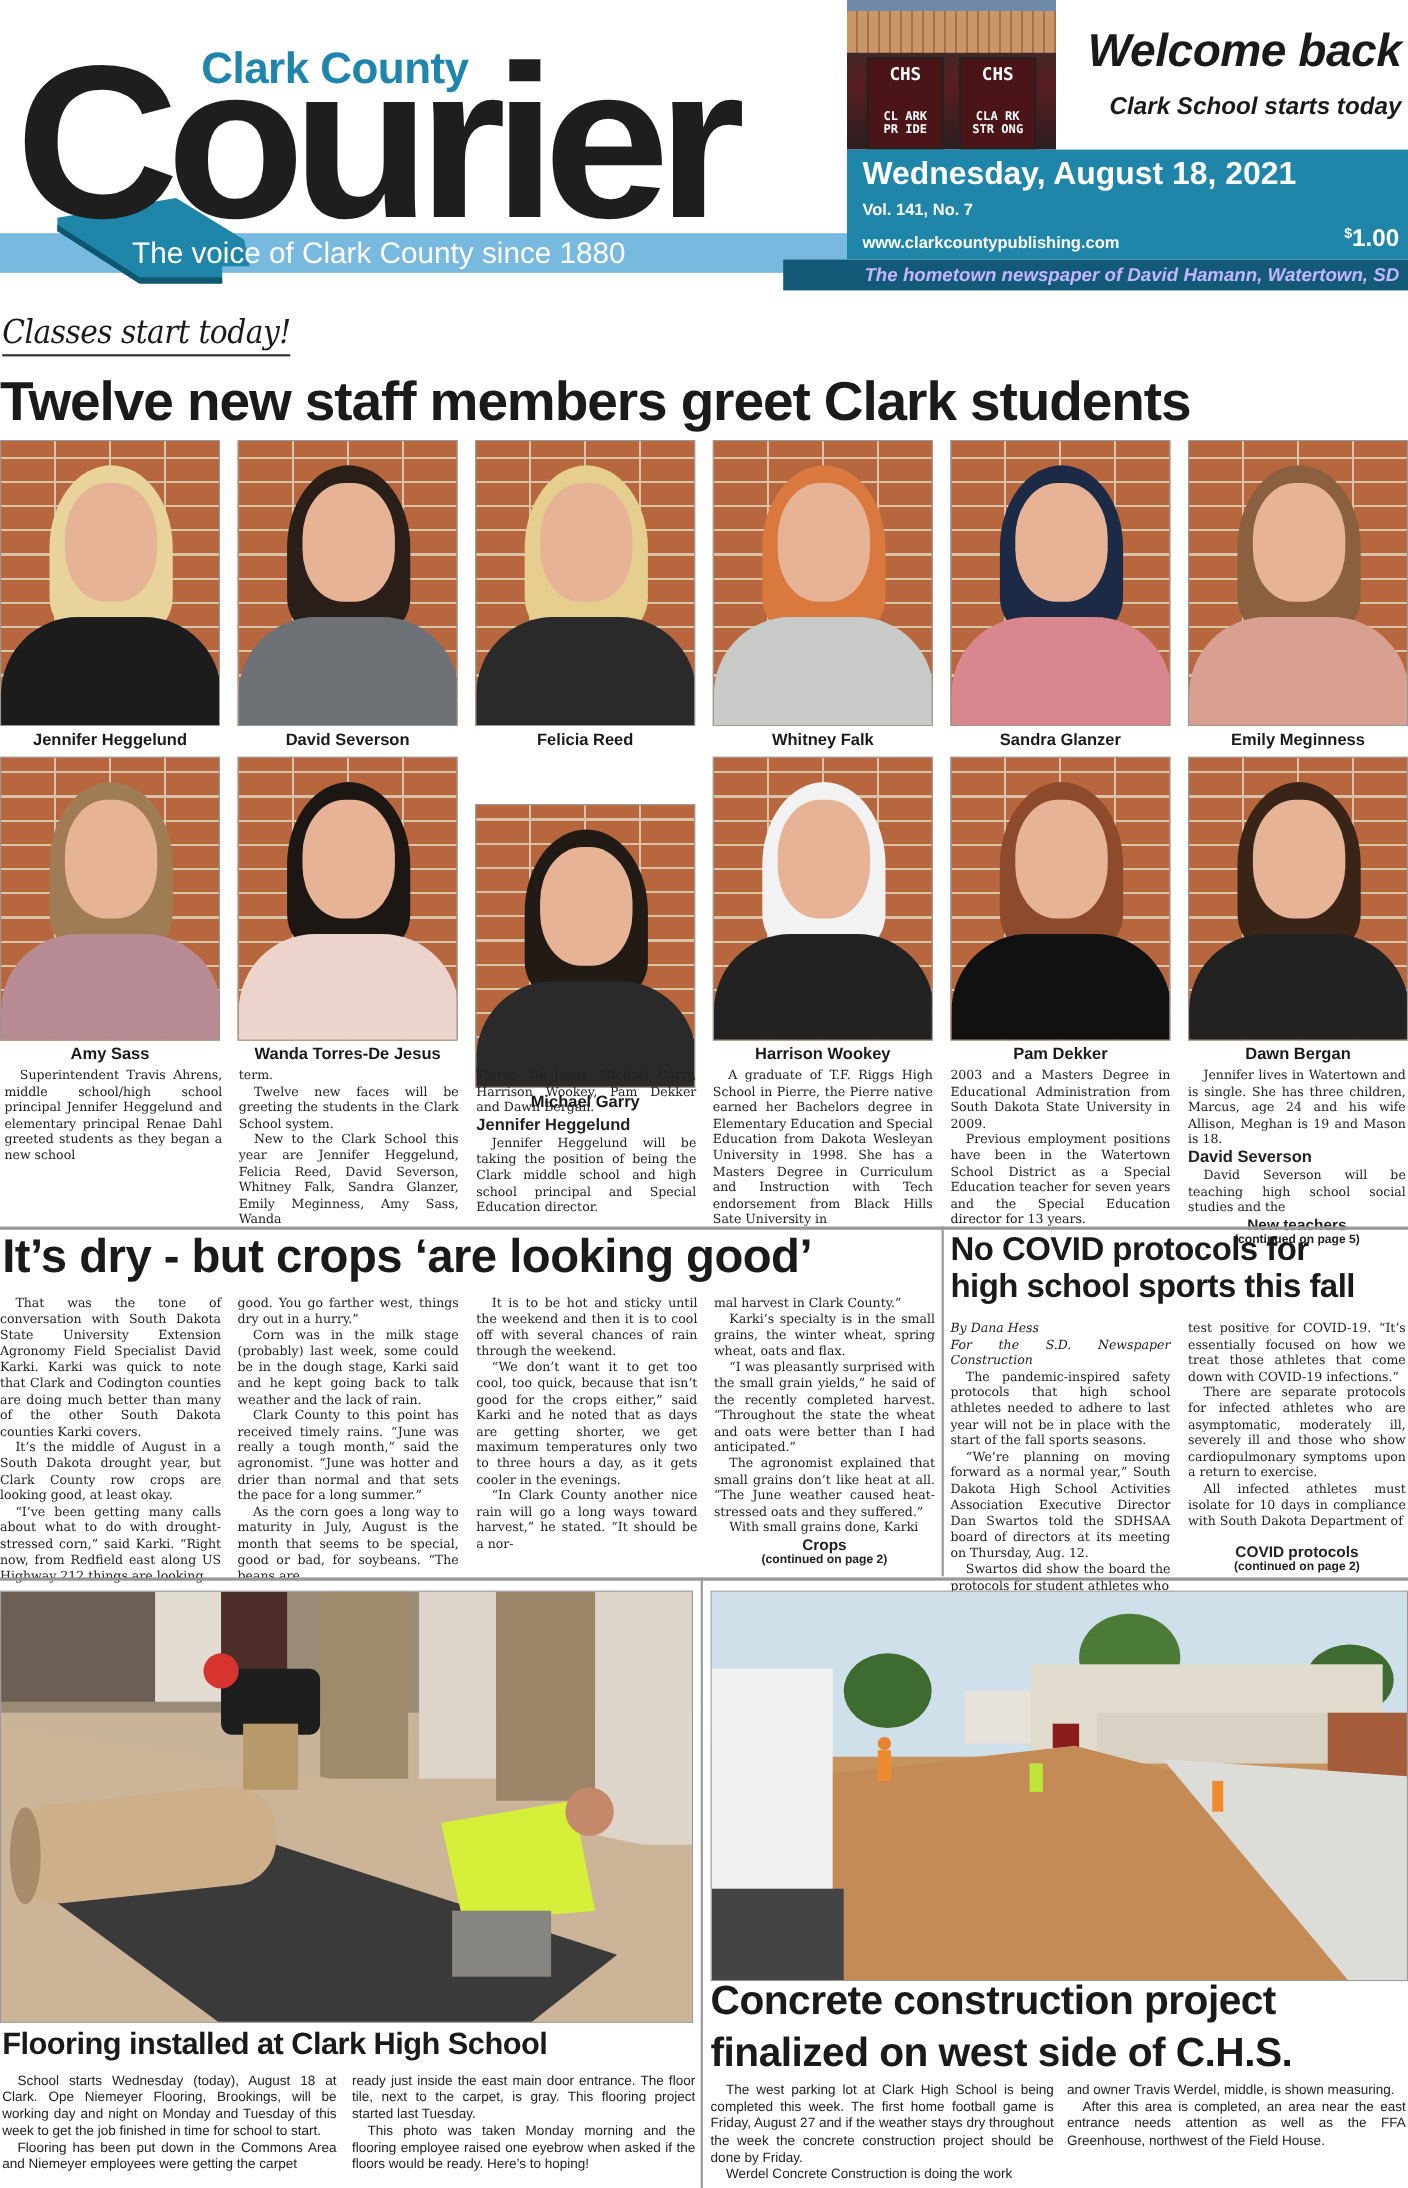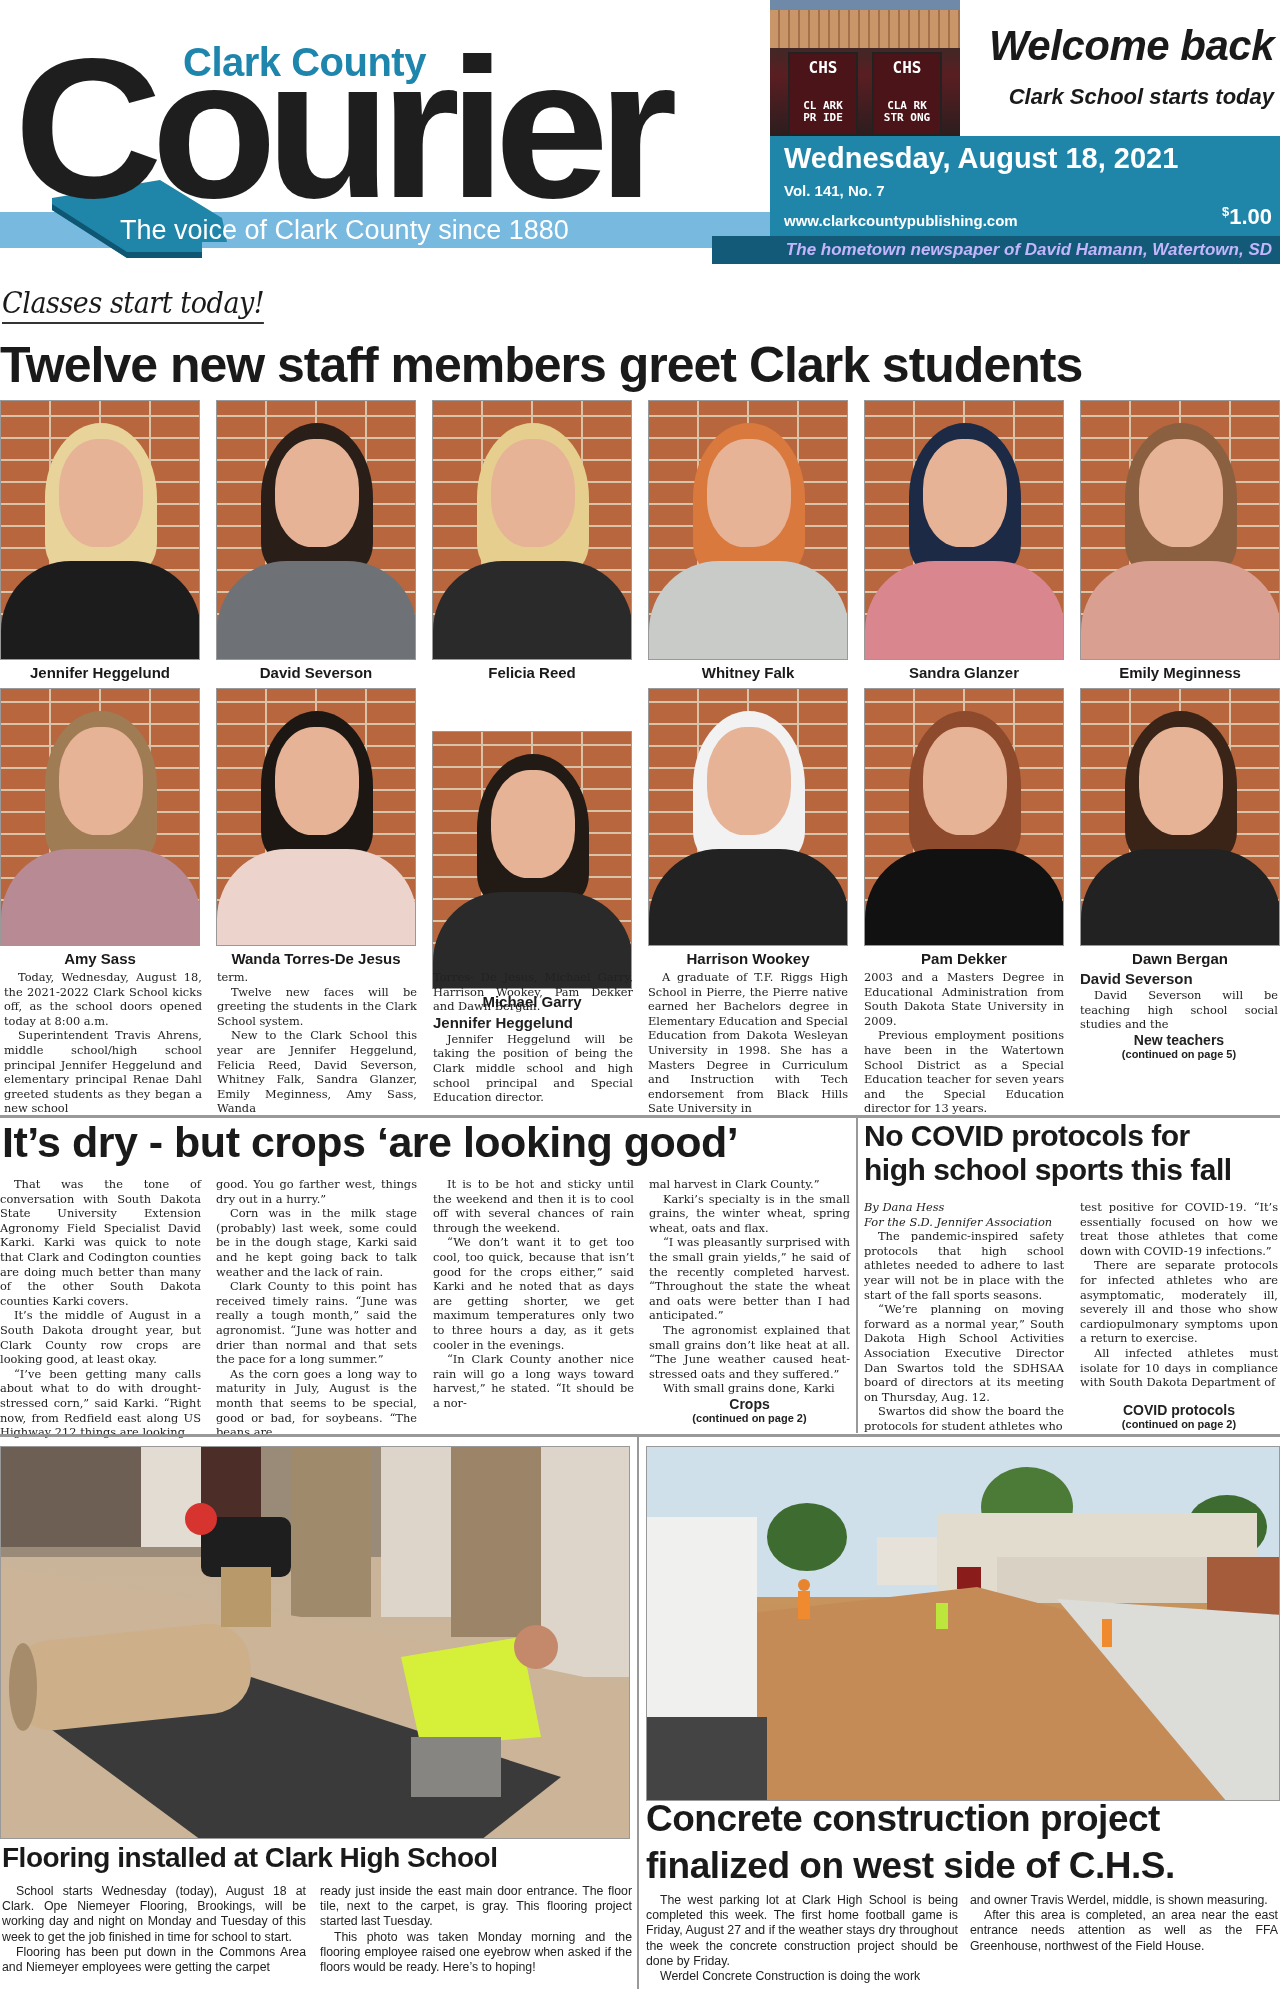--- a/index.html
+++ b/index.html
@@ -208,41 +208,41 @@
       <div class="photo" style="height: 258px;">
         <div class="hair" style="background:#3a2418"></div>
         <div class="body" style="background:#222"></div>
         <div class="head"></div>
       </div>
       <div class="name">Dawn Bergan</div>
     </div>
   </div>
 
 <div class="col" style="left:4px;top:970px;width:198px;">
-  <p>Today, Wednesday, August 18, the 2021-2022 Clark School kicks off, as the school doors opened today at 8:00 a.m.</p>
   <p>Superintendent Travis Ahrens, middle school/high school principal Jennifer Heggelund and elementary principal Renae Dahl greeted students as they began a new school</p>
 </div>
 <div class="col" style="left:217px;top:970px;width:200px;">
   <p style="text-indent:0">term.</p>
   <p>Twelve new faces will be greeting the students in the Clark School system.</p>
   <p>New to the Clark School this year are Jennifer Heggelund, Felicia Reed, David Severson, Whitney Falk, Sandra Glanzer, Emily Meginness, Amy Sass, Wanda</p>
 </div>
 <div class="col" style="left:433px;top:970px;width:200px;">
   <p style="text-indent:0">Torres- De Jesus, Michael Garry, Harrison Wookey, Pam Dekker and Dawn Bergan.</p>
   <p class="sub">Jennifer Heggelund</p>
   <p>Jennifer Heggelund will be taking the position of being the Clark middle school and high school principal and Special Education director.</p>
 </div>
 <div class="col" style="left:648px;top:970px;width:200px;">
   <p>A graduate of T.F. Riggs High School in Pierre, the Pierre native earned her Bachelors degree in Elementary Education and Special Education from Dakota Wesleyan University in 1998. She has a Masters Degree in Curriculum and Instruction with Tech endorsement from Black Hills Sate University in</p>
 </div>
 <div class="col" style="left:864px;top:970px;width:200px;">
   <p style="text-indent:0">2003 and a Masters Degree in Educational Administration from South Dakota State University in 2009.</p>
   <p>Previous employment positions have been in the Watertown School District as a Special Education teacher for seven years and the Special Education director for 13 years.</p>
 </div>
 <div class="col" style="left:1080px;top:970px;width:198px;">
+  <p>Jennifer lives in Watertown and is single. She has three children, Marcus, age 24 and his wife Allison, Meghan is 19 and Mason is 18.</p>
   <p class="sub">David Severson</p>
   <p>David Severson will be teaching high school social studies and the</p>
   <div class="cont">
     <span class="t">New teachers</span>
     <span class="s">(continued on page 5)</span>
   </div>
 </div>
 
 <div class="rule-h" style="left:0;top:1115px;width:1280px;"></div>
 
@@ -274,21 +274,21 @@
     <span class="s">(continued on page 2)</span>
   </div>
 </div>
 
 <div class="rule-v" style="left:856px;top:1115px;height:318px;"></div>
 
 <div class="h2" style="left:864px;top:1118px;font-size:30px;line-height:36px;">No COVID protocols for</div>
 <div class="h2" style="left:864px;top:1152px;font-size:30px;line-height:36px;">high school sports this fall</div>
 <div class="col" style="left:864px;top:1200px;width:200px;">
   <p class="byline">By Dana Hess</p>
-  <p class="byline">For the S.D. Jennifer Association</p>
+  <p class="byline">For the S.D. Newspaper Construction</p>
   <p>The pandemic-inspired safety protocols that high school athletes needed to adhere to last year will not be in place with the start of the fall sports seasons.</p>
   <p>“We’re planning on moving forward as a normal year,” South Dakota High School Activities Association Executive Director Dan Swartos told the SDHSAA board of directors at its meeting on Thursday, Aug. 12.</p>
   <p>Swartos did show the board the protocols for student athletes who</p>
 </div>
 <div class="col" style="left:1080px;top:1200px;width:198px;">
   <p style="text-indent:0">test positive for COVID-19. “It’s essentially focused on how we treat those athletes that come down with COVID-19 infections.”</p>
   <p>There are separate protocols for infected athletes who are asymptomatic, moderately ill, severely ill and those who show cardiopulmonary symptoms upon a return to exercise.</p>
   <p>All infected athletes must isolate for 10 days in compliance with South Dakota Department of</p>
   <div class="cont" style="margin-top:12px;">
     <span class="t">COVID protocols</span>

